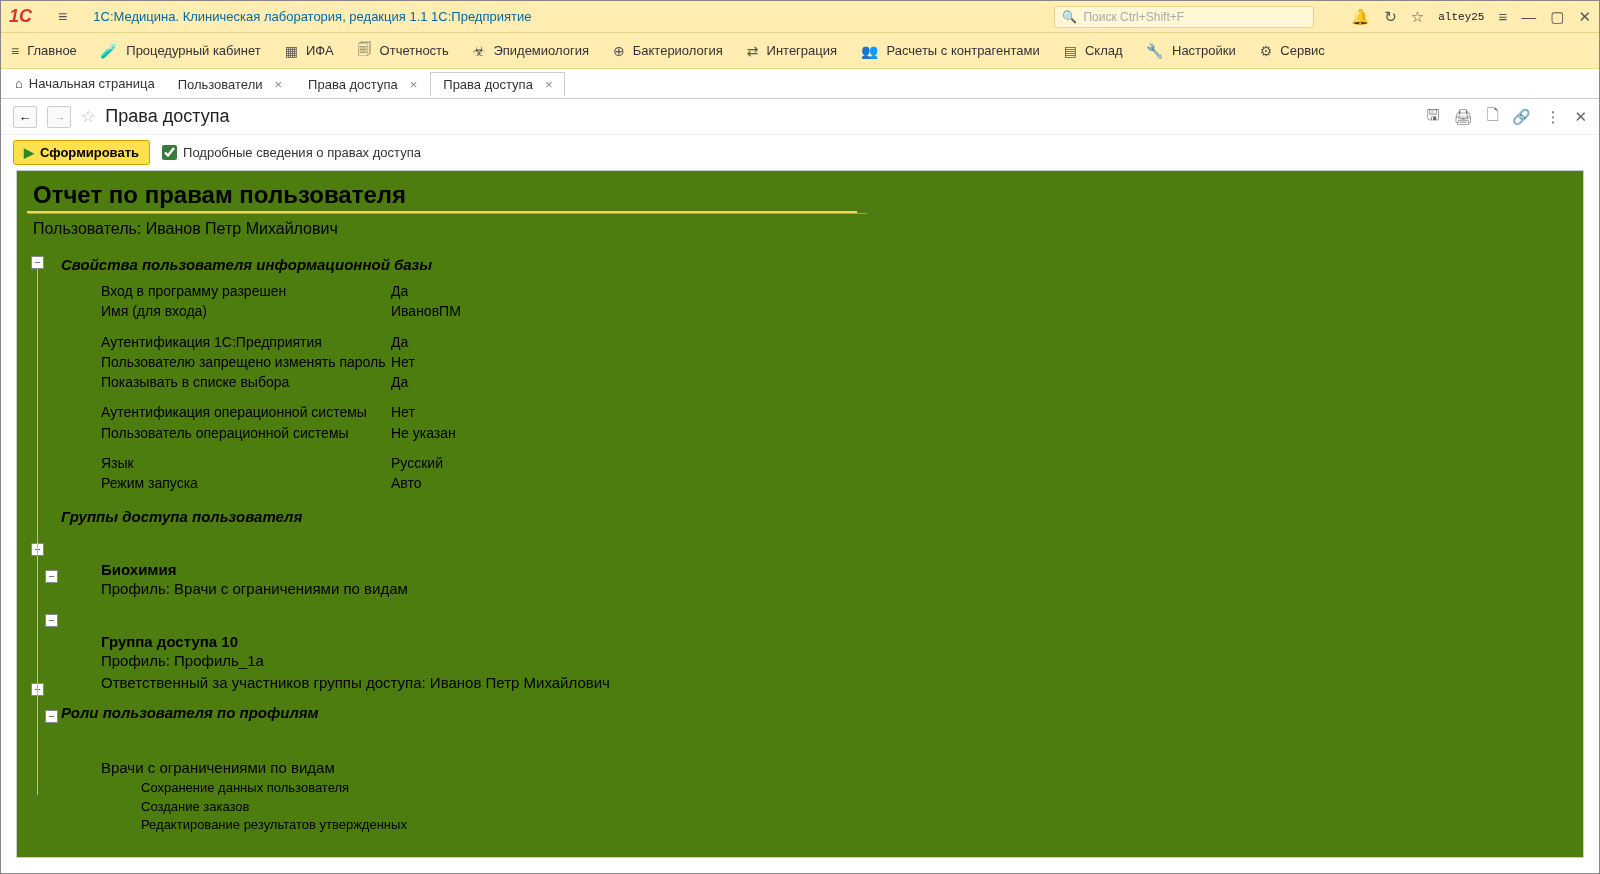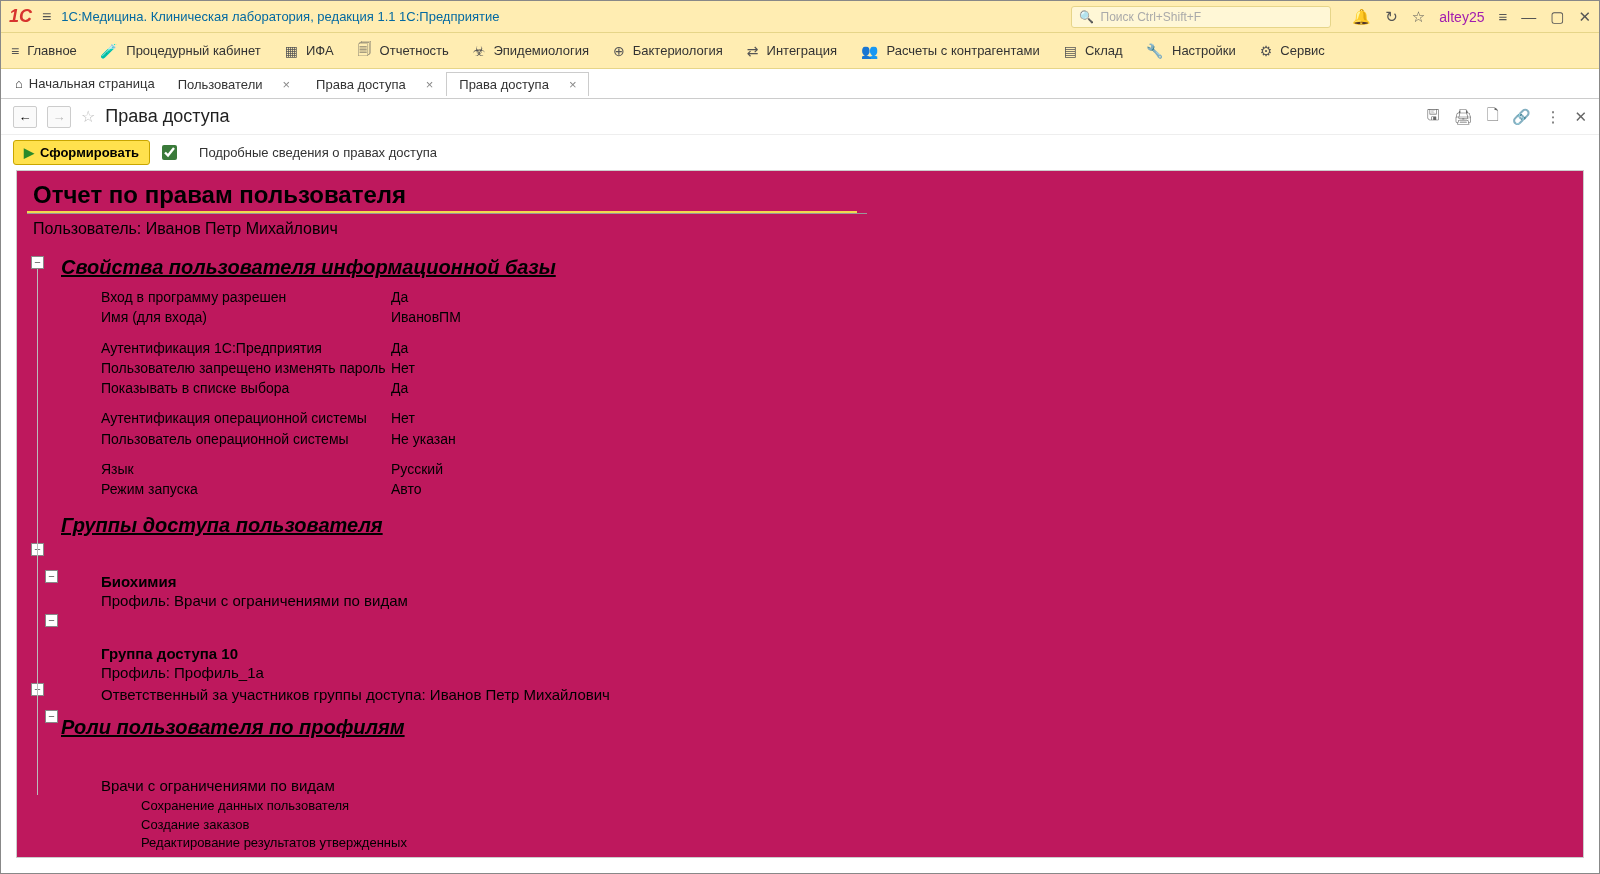--- a/index.html
+++ b/index.html
@@ -1,51 +1,51 @@
 <!DOCTYPE html>
 <html><head>
 <meta charset="utf-8">
 <style>
 * { box-sizing: border-box; margin: 0; padding: 0; }
 body { font-family: Arial, sans-serif; font-size: 13px; background: #fff; width: 1600px; height: 874px; overflow: hidden; border: 1px solid #888; }
-.titlebar { height: 32px; background: #ffedb2; display: flex; align-items: center; padding: 0 8px; gap: 10px; border-bottom: 1px solid #e6d589; }
+.titlebar { height: 32px; background: #ffedb2; display: flex; align-items: center; padding: 0 8px; gap: 26px; border-bottom: 1px solid #e6d589; }
 .logo { color: #d7342e; font-weight: bold; font-size: 18px; font-style: italic; }
 .burger { font-size: 16px; color: #555; cursor: pointer; }
 .app-title { font-size: 13px; color: #0369a1; flex: 0 0 auto; }
 .titlebar-spacer { flex: 1; }
 .search-box { background: #fff7d6; border: 1px solid #e6d589; border-radius: 3px; padding: 3px 8px; width: 260px; display: flex; align-items: center; gap: 6px; color: #aaa; font-size: 12px; }
 .title-icons { display: flex; gap: 14px; align-items: center; color: #555; font-size: 15px; margin-left: 12px; }
 .title-icons span { cursor: pointer; }
-.username { font-size: 14px; color: #a21caf; }
+.username { font-size: 11px; color: #0f172a; font-family: Liberation Mono, monospace; }
 .mainmenu { height: 36px; background: #ffedb2; display: flex; align-items: center; padding: 0 10px; gap: 24px; border-bottom: 1px solid #e6d589; }
 .menu-item { display: flex; align-items: center; gap: 8px; font-size: 13px; color: #333; cursor: pointer; }
 .menu-icon { font-size: 14px; color: #555; }
 .tabbar { height: 30px; background: #fff; display: flex; align-items: center; border-bottom: 1px solid #ccc; padding: 0 4px; }
 .home-tab { display: flex; align-items: center; gap: 6px; padding: 4px 10px; font-size: 13px; color: #333; cursor: pointer; }
-.tab { display: flex; align-items: center; gap: 20px; padding: 4px 12px; font-size: 13px; color: #333; border: 1px solid transparent; border-bottom: none; cursor: pointer; position: relative; }
+.tab { display: flex; align-items: center; gap: 12px; padding: 4px 12px; font-size: 13px; color: #333; border: 1px solid transparent; border-bottom: none; cursor: pointer; position: relative; }
 .tab.active { border-color: #ccc; background: #fff; }
 .tab.active::after { content: ""; position: absolute; left: 0; right: 0; bottom: -1px; height: 2px; background: #fff; }
 .tab-close { font-size: 13px; color: #888; }
 .toolbar { height: 36px; display: flex; align-items: center; padding: 0 12px; gap: 10px; border-bottom: 1px solid #eee; }
 .nav-btn { width: 24px; height: 22px; border: 1px solid #ccc; background: #fafafa; display: flex; align-items: center; justify-content: center; font-size: 13px; cursor: pointer; border-radius: 2px; }
 .nav-btn.dis { color: #bbb; }
 .star-btn { font-size: 16px; color: #bbb; cursor: pointer; }
 .page-title { font-size: 18px; font-weight: 500; color: #222; }
 .toolbar-right { margin-left: auto; display: flex; gap: 14px; align-items: center; color: #666; font-size: 15px; }
 .toolbar-right span { cursor: pointer; }
 .actionbar { height: 34px; display: flex; align-items: center; padding: 0 12px; gap: 12px; }
 .generate-btn { background: #ffe14d; border: 1px solid #c9a600; border-radius: 3px; padding: 4px 10px; display: flex; align-items: center; gap: 6px; font-size: 13px; font-weight: bold; cursor: pointer; }
 .generate-btn .tri { color: #2a8a2a; }
-.checkbox-wrap { display: flex; align-items: center; gap: 22px; font-size: 13px; color: #333; }
+.checkbox-wrap { display: flex; align-items: center; gap: 6px; font-size: 13px; color: #333; }
 .checkbox-wrap input { width: 15px; height: 15px; accent-color: #3a7a3a; }
-.report-area { position: absolute; left: 16px; right: 16px; top: 170px; bottom: 16px; border: 1px solid #ccc; background: #be185d; overflow: auto; padding: 10px 10px 40px 10px; }
+.report-area { position: absolute; left: 16px; right: 16px; top: 170px; bottom: 16px; border: 1px solid #ccc; background: #4d7c0f; overflow: auto; padding: 10px 10px 40px 10px; }
 .report-header { font-size: 24px; font-weight: bold; padding: 0 6px 2px 6px; border-bottom: 2px solid #f2d94f; display: inline-block; min-width: 830px; }
 .header-wrap { border-bottom: 1px solid #999; width: 840px; margin-bottom: 2px; }
 .user-line { font-size: 16px; padding: 4px 6px 14px 6px; }
-.section-title { font-size: 20px; font-style: italic; font-weight: bold; padding: 4px 0 8px 0; text-decoration: underline; }
+.section-title { font-size: 15px; font-style: italic; font-weight: bold; padding: 4px 0 8px 0; }
 .kv-row { display: flex; font-size: 14px; line-height: 1.45; }
 .kv-key { width: 330px; padding-left: 40px; }
 .kv-val { flex: 1; }
 .kv-gap { height: 10px; }
 .tree-col { position: absolute; left: 4px; top: 0; width: 30px; }
 .toggle { position: absolute; width: 13px; height: 13px; border: 1px solid #888; background: #fff; font-size: 11px; line-height: 11px; text-align: center; cursor: pointer; color: #555; }
 .vline { position: absolute; width: 1px; background: #bbb; }
 .report-body { position: relative; padding-left: 34px; }
 .sub-block { padding-left: 40px; margin-top: 28px; }
 .sub-title { font-size: 15px; font-weight: bold; }

